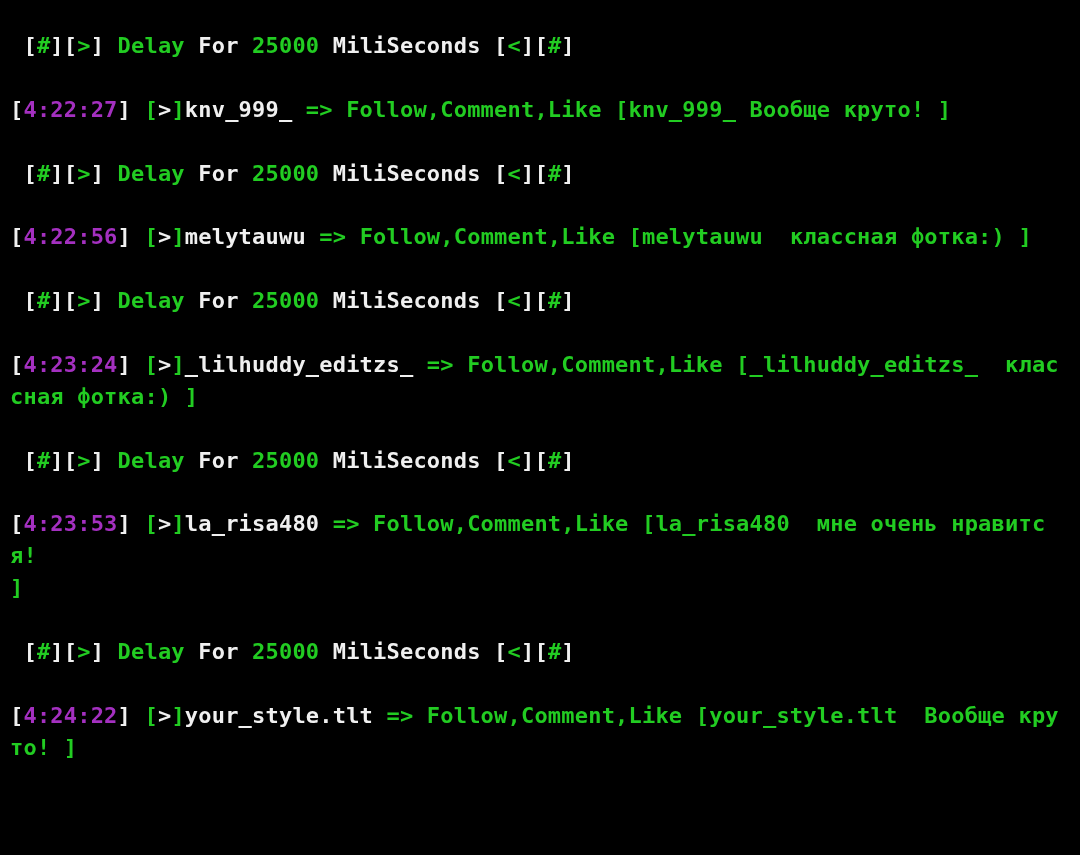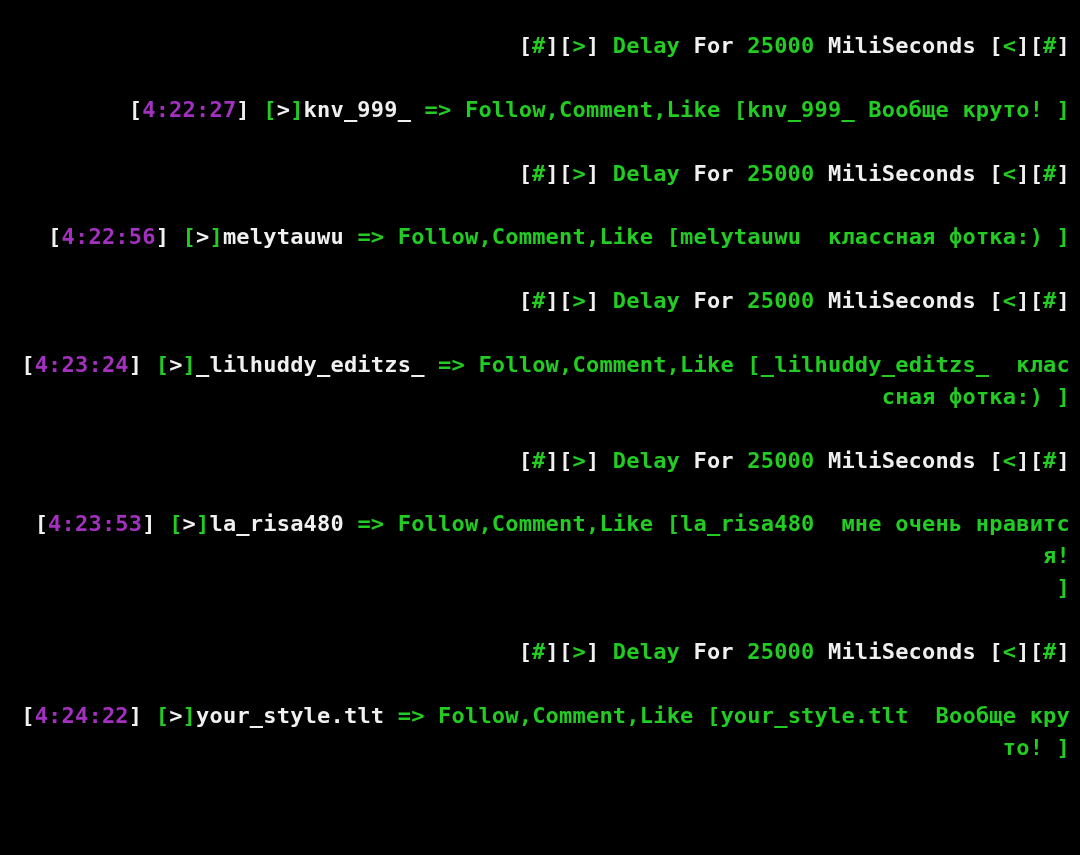--- a/index.html
+++ b/index.html
@@ -13,21 +13,20 @@
   #terminal {
     font-family: "DejaVu Sans Mono", "Consolas", "Menlo", monospace;
     font-size: 22px;
     line-height: 1.45;
     font-weight: 700;
     color: #fff;
     white-space: pre-wrap;
     word-break: break-all;
     padding: 8px 10px 8px 10px;
     letter-spacing: 0.2px;
-    text-align: right;
   }
   .green   { color: #22cc22; }
   .magenta { color: #a430c0; }
   .white   { color: #f0f0f0; }
 </style>
 </head>
 <body>
 
 <pre id="terminal"><span><span class="white"> [</span><span class="green">#</span><span class="white">][</span><span class="green">&gt;</span><span class="white">] </span><span class="green">Delay</span><span class="white"> For </span><span class="green">25000</span><span class="white"> MiliSeconds </span><span class="white">[</span><span class="green">&lt;</span><span class="white">][</span><span class="green">#</span><span class="white">]</span></span>
 

